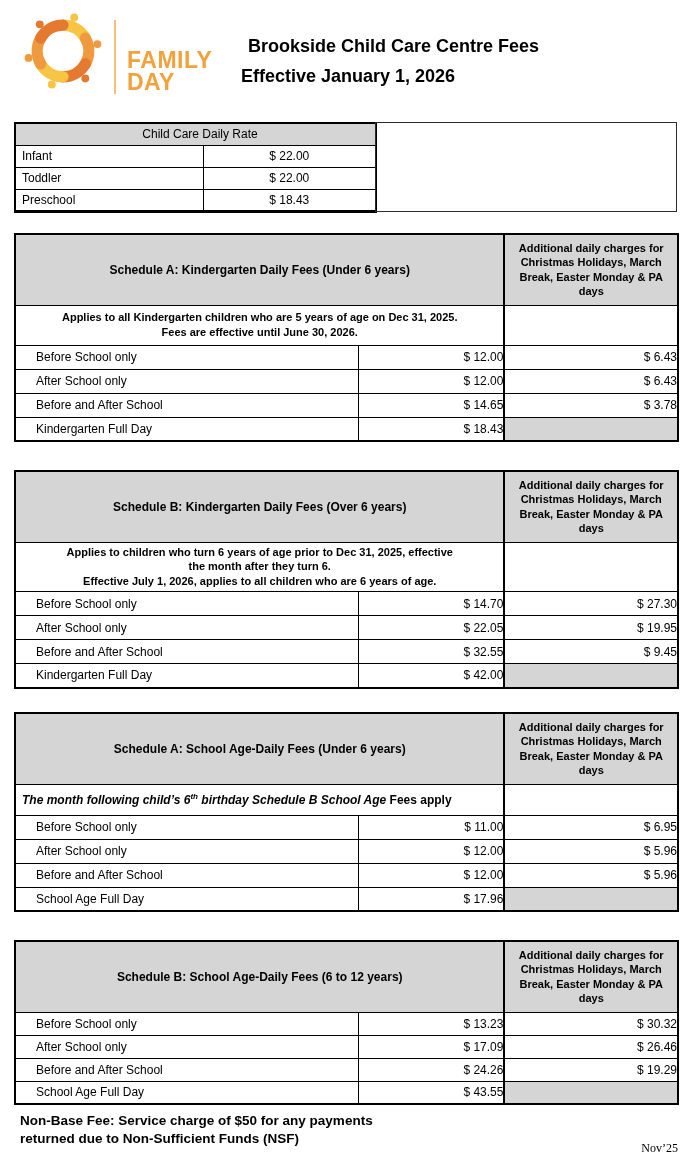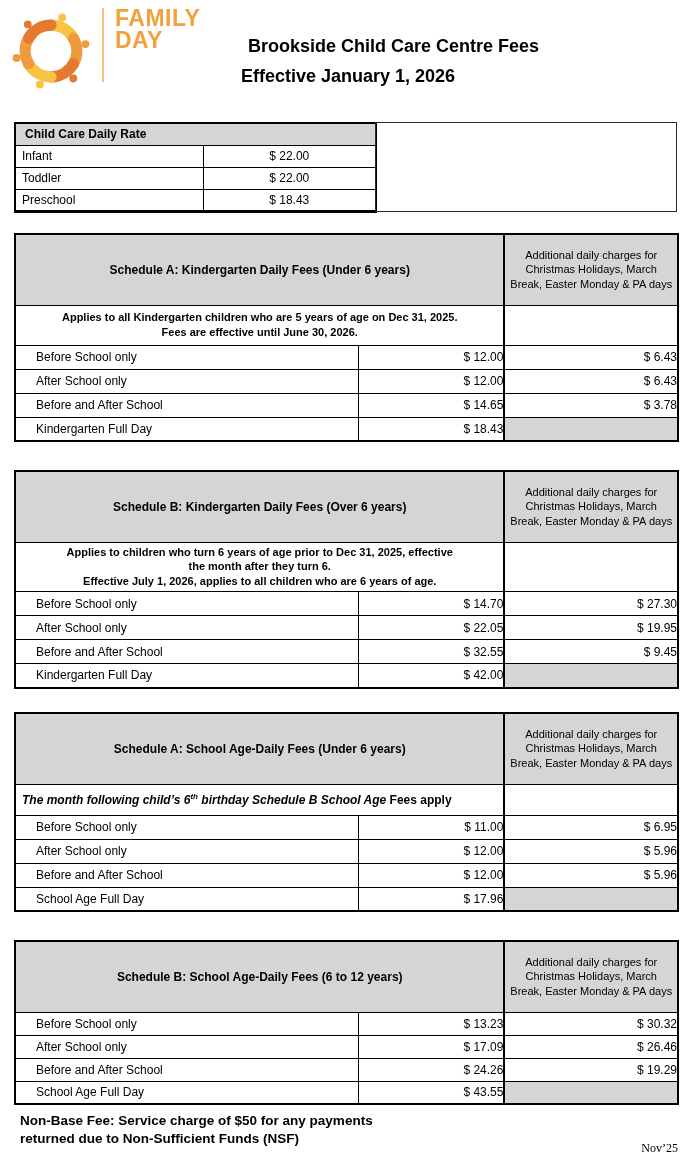--- a/index.html
+++ b/index.html
@@ -4,45 +4,45 @@
 <style>
   * { margin: 0; padding: 0; box-sizing: border-box; }
   html, body { background: #fff; }
   body { font-family: "Liberation Sans", sans-serif; color: #000; }
   .page {
     position: relative; width: 700px; height: 1171px;
     background: #ffffff; overflow: hidden;
   }
 
   
-  .logo-block { position: absolute; left: 8px; top: 8px; display: flex; align-items: flex-start; }
+  .logo-block { position: absolute; left: 20px; top: 8px; display: flex; align-items: flex-end; }
   .logo-mark { width: 86px; height: 86px; }
   .logo-divider { width: 2px; height: 74px; background: #f6c078; margin-left: 8px; margin-right: 11px; }
   .logo-text { font-weight: bold; font-size: 23px; line-height: 0.95; color: #f2a23d; letter-spacing: 0.5px; }
   .title-block { position: absolute; left: 241px; top: 31px; font-weight: bold; font-size: 18px; line-height: 30px; }
   .title-block .l1 { padding-left: 7px; }
 
   
   table { border-collapse: collapse; table-layout: fixed; }
   td { border: 1px solid #000; vertical-align: middle; font-size: 12px; overflow: hidden; }
   .gray { background: #d5d5d5; }
 
   
   .rate-table { position: absolute; left: 14px; top: 122px; width: 361px; border: 2px solid #000; border-bottom: 3px solid #000; }
   .rate-table td { height: 22px; }
-  .rate-table .hd { font-weight: bold; padding-left: 9px; }
+  .rate-table .hd { text-align: center; font-weight: normal; padding-left: 9px; }
   .rate-table .lbl { padding-left: 6px; }
   .rate-table .val { text-align: center; }
   .rate-side { position: absolute; left: 375px; top: 122px; width: 302px; height: 90px; border: 1px solid #2b2b2b; }
 
   
   .sched { position: absolute; left: 14px; width: 665px; border: 2px solid #000; }
   .sched .c3cell { border-left: 2px solid #000; }
   .sched .title-cell { text-align: center; font-weight: bold; font-size: 12px; }
-  .sched .addl-hdr { text-align: center; font-weight: normal; font-size: 11px; line-height: 1.32; padding: 2px 4px; }
+  .sched .addl-hdr { text-align: center; font-weight: bold; font-size: 11px; line-height: 1.32; padding: 2px 4px; }
   .sched tr.hdr td { height: 71px; }
   .sched .note-cell { text-align: center; font-weight: bold; font-size: 11px; line-height: 1.35; padding: 2px 1px; }
   .sched .lbl { padding-left: 20px; }
   .sched .fee, .sched .addl { text-align: right; }
   .t0 { top: 233px; }  .t0 tr.note td { height: 40px; }  .t0 tr.data td { height: 24px; }
   .t1 { top: 470px; }  .t1 tr.note td { height: 48px; }  .t1 tr.data td { height: 24px; }
   .t2 { top: 712px; }  .t2 tr.note td { height: 31px; }  .t2 tr.data td { height: 24px; }
   .t3 { top: 940px; }  .t3 tr.data td { height: 23px; }
   .t2 .note-cell { text-align: left; font-size: 12px; padding: 2px 6px; line-height: 1.25; }
   .t2 .note-cell .it { font-style: italic; }

